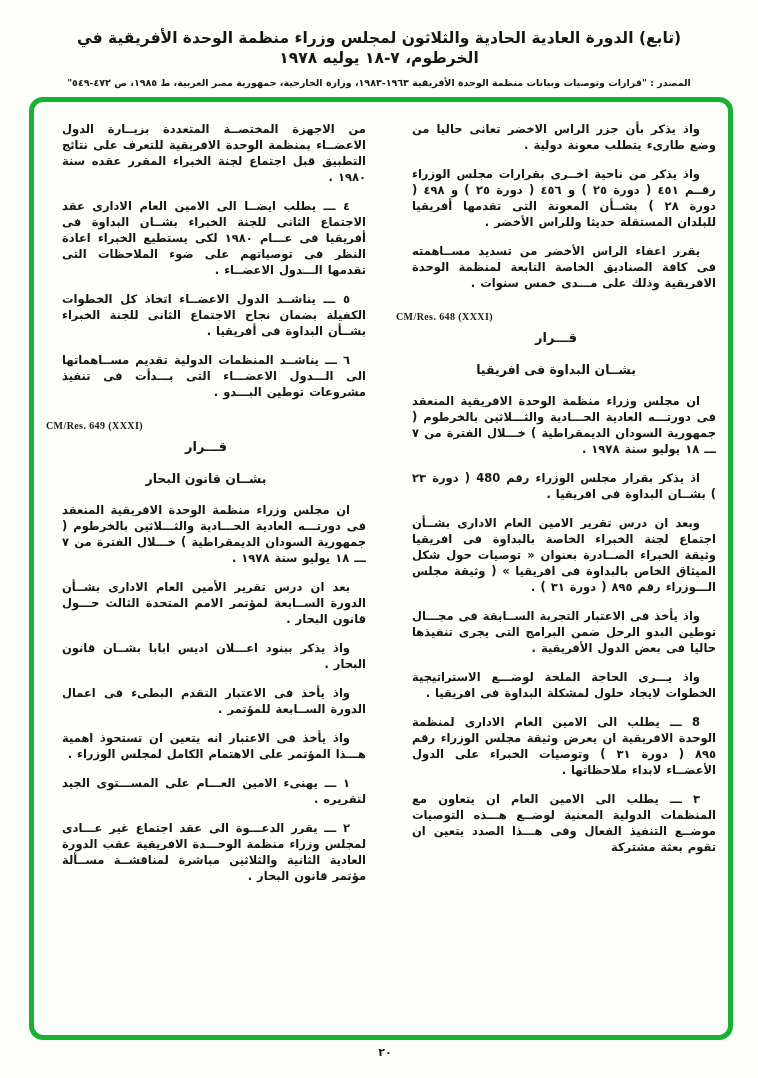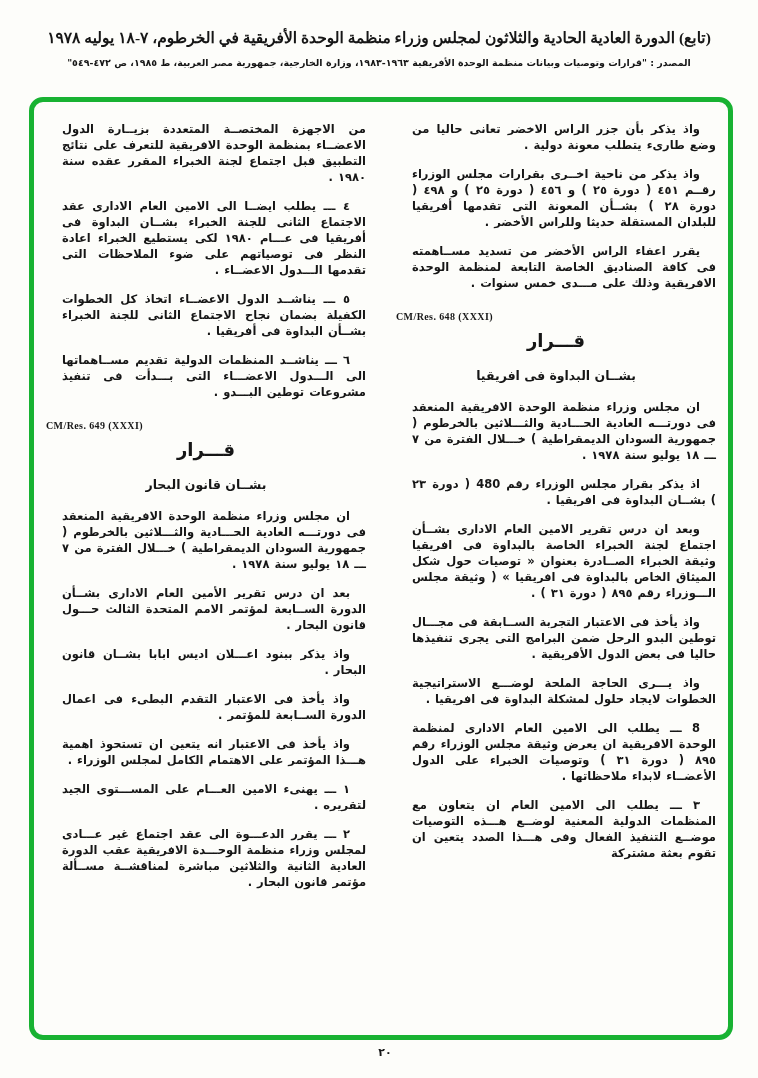--- a/index.html
+++ b/index.html
@@ -10,22 +10,21 @@
     overflow:hidden;
     font-family:"DejaVu Sans",sans-serif;
     color:#161616;
   }
   .page-header{
     position:absolute;top:28px;left:0;right:0;
     text-align:center;direction:rtl;
   }
   .doc-title{
     font-size:15.5px;font-weight:bold;line-height:1.3;
-    padding:0 19px;
-    font-family:Liberation Serif, serif;
+    padding:0 59px;
   }
   .doc-source{
     font-size:9.5px;font-weight:bold;margin-top:9px;
     letter-spacing:0px;
   }
   .frame{
     position:absolute;left:29px;top:97px;
     width:694px;height:933px;
     border:5px solid #18b232;
     border-radius:14px;
@@ -50,21 +49,21 @@
   .no-indent{text-indent:0;}
   .ref{
     direction:ltr;text-align:left;
     font-family:"Liberation Serif",serif;
     font-size:10px;font-weight:bold;
     letter-spacing:0.4px;
     margin:20px 0 8px 0;
   }
   .h-center{
     text-align:center;font-weight:bold;
-    font-size:18px;
+    font-size:13px;
     margin:8px 0 15px 0;
   }
   .h-sub{
     text-align:center;font-weight:bold;
     font-size:12.5px;
     margin:17px 0 16px 0;
   }
   .page-number{
     position:absolute;top:1046px;left:12px;right:0;
     text-align:center;

